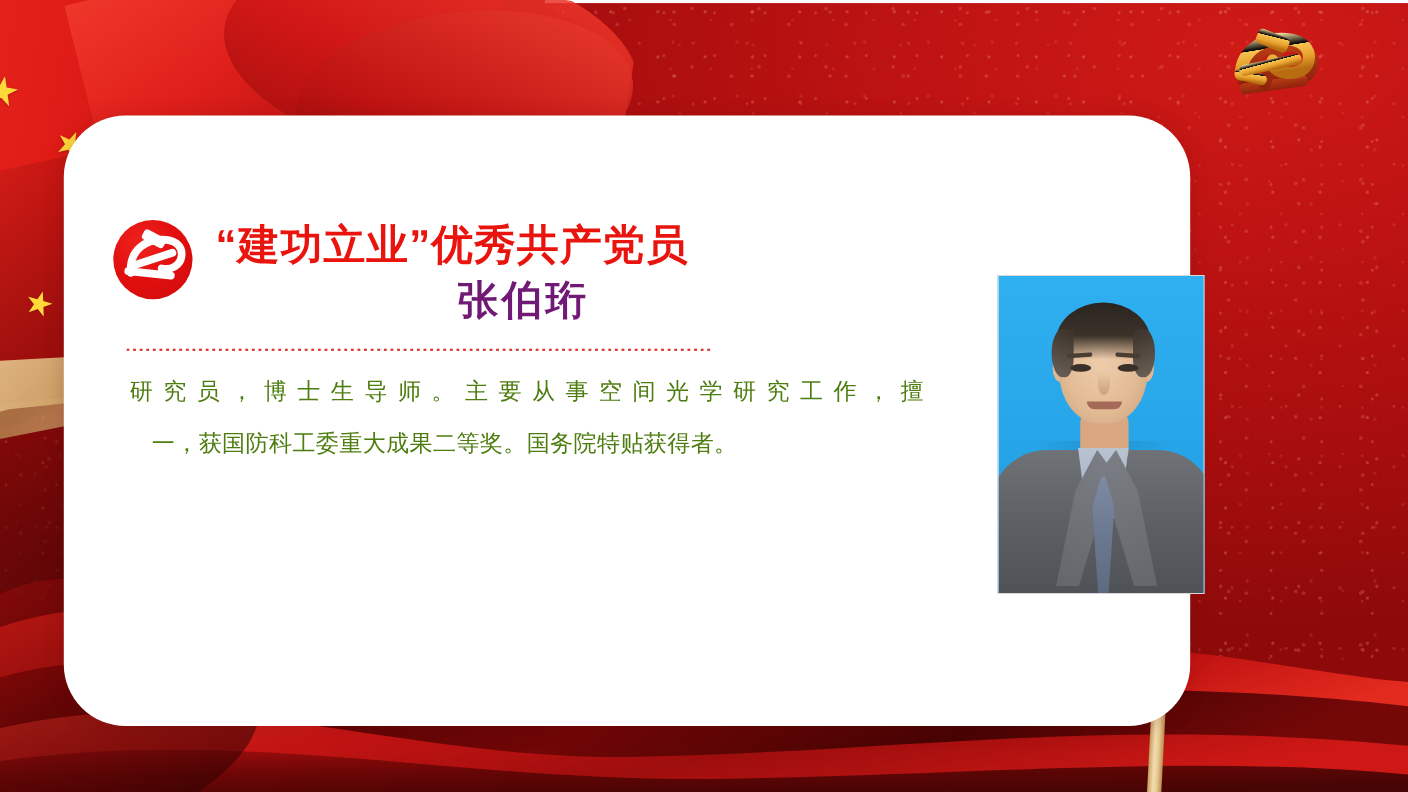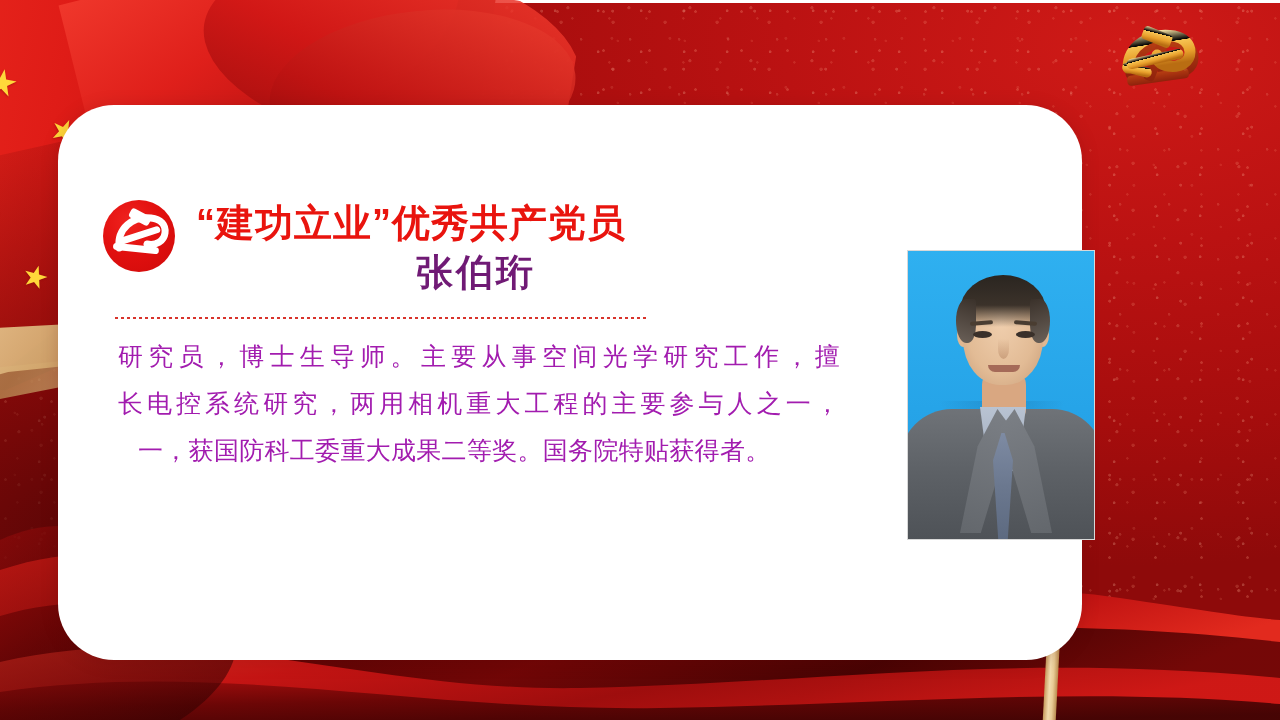--- a/index.html
+++ b/index.html
@@ -210,23 +210,23 @@
     width: 532px; height: 2px;
     background-image: linear-gradient(to right, #d8342c 0 3px, transparent 3px 6px);
     background-size: 6px 2px;
     background-repeat: repeat-x;
   }
 
   .body-text {
     position: absolute;
     left: 60px; top: 228px;
     width: 722px;
-    font-size: 25px;
+    font-size: 21px;
     line-height: 47px;
-    color: #a21caf;
+    color: #4d7c0f;
     letter-spacing: .3px;
     text-align: justify;
     text-align-last: justify;
   }
   .body-text p { margin: 0; }
   .body-text p:last-child { text-align-last: left; margin-left: 20px; }
 
   
   .portrait {
     position: absolute;
@@ -407,21 +407,20 @@
 
     <div class="title-block">
       <h1 class="title-main">“建功立业”优秀共产党员</h1>
       <h2 class="title-name">张伯珩</h2>
     </div>
 
     <div class="divider"></div>
 
     <div class="body-text">
       <p>研究员，博士生导师。主要从事空间光学研究工作，擅</p>
-      <p>长电控系统研究，两用相机重大工程的主要参与人之一，</p>
       <p>一，获国防科工委重大成果二等奖。国务院特贴获得者。</p>
     </div>
 
     <div class="portrait">
       <div class="ph-bg"></div>
       <div class="ph-shadow"></div>
       <div class="ph-suit"></div>
       <div class="ph-neck"></div>
       <div class="ph-shirt"></div>
       <div class="ph-lapel-l"></div>

